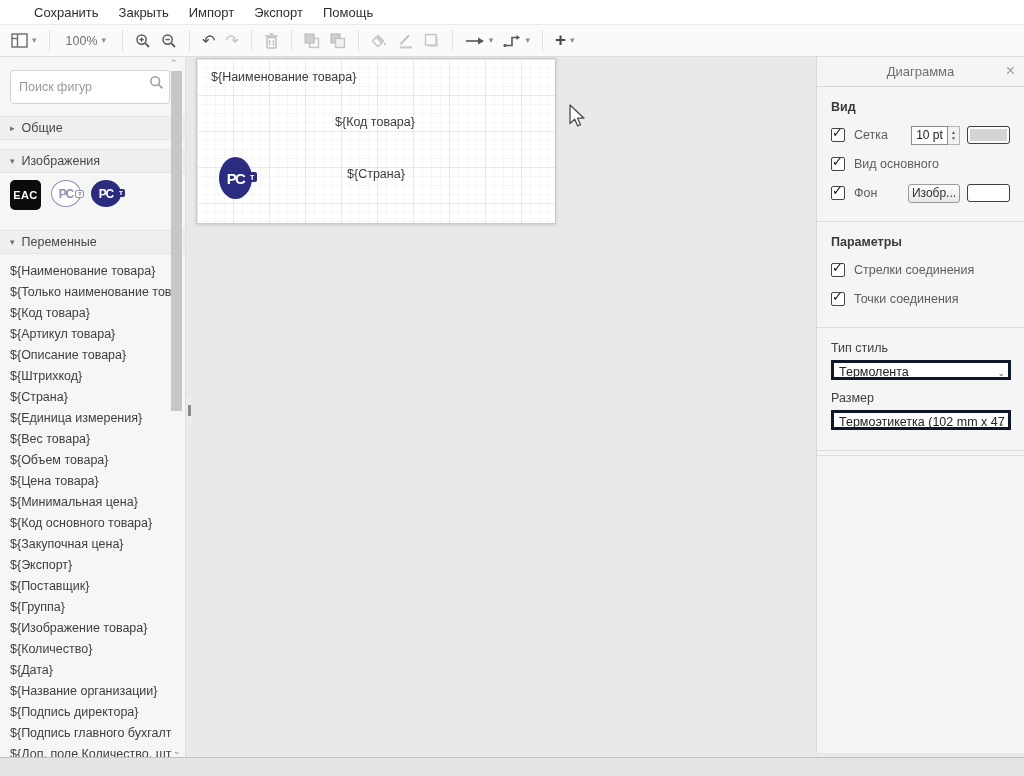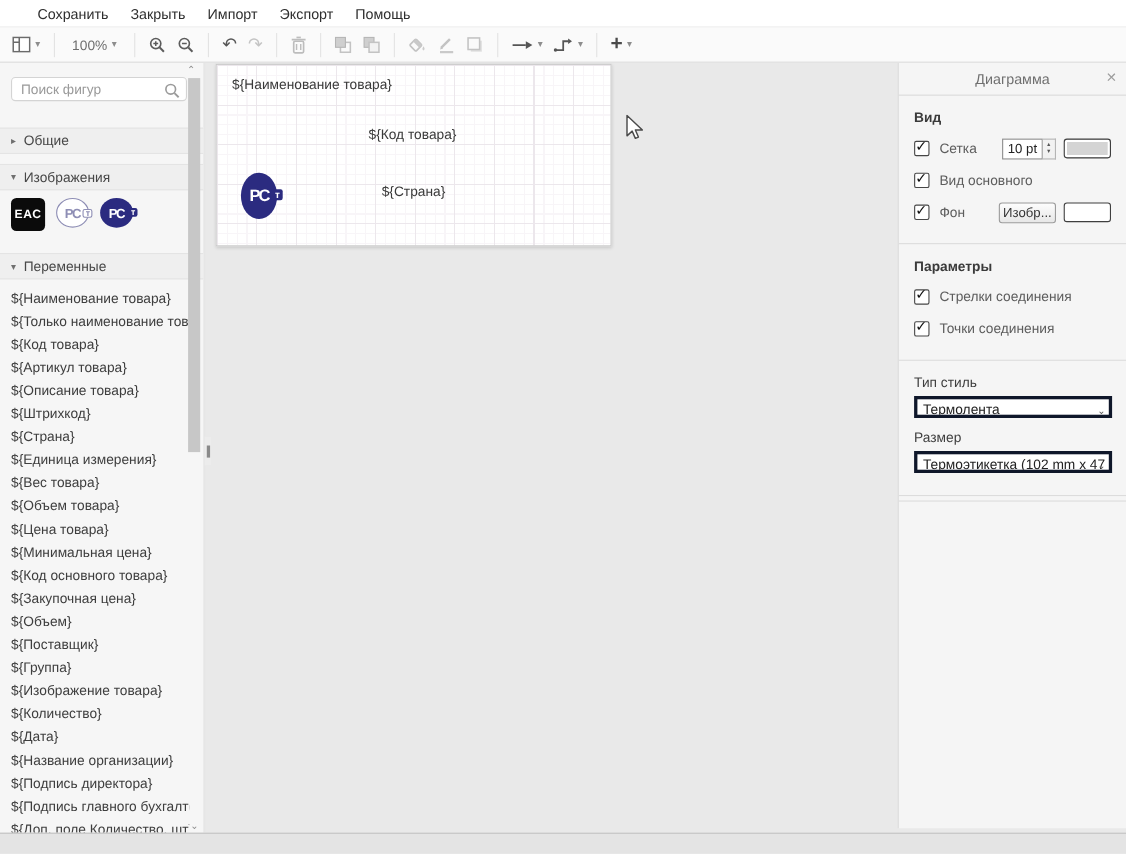--- a/index.html
+++ b/index.html
@@ -19,21 +19,21 @@
   .caret { font-size:9px; color:#8d8d8d; line-height:1; }
   .zoom-label { font-size:12.5px; color:#6e6e6e; }
   .uarr { font-size:16px; line-height:1; }
   .uarr.on { color:#565656; } .uarr.off { color:#c4c4c4; }
   .plus-glyph { font-size:19px; font-weight:bold; color:#4a4a4a; line-height:1; margin-top:-2px; }
 
   
   .sidebar { position:absolute; left:0; top:57px; width:186px; height:700px; background:#f6f6f6;
              border-right:1px solid #dfdfdf; overflow:hidden; z-index:4; }
   .search-wrap { position:relative; margin:13px 15px 0 10px; height:26px; }
-  .search-input { width:100%; height:22px; border:1px solid #d4d4d4; border-radius:4px; background:#fff;
+  .search-input { width:100%; height:34px; border:1px solid #d4d4d4; border-radius:4px; background:#fff;
                   font-family:"Liberation Sans",sans-serif; font-size:12.5px; color:#0f172a; padding:0 24px 0 8px; outline:none; }
   .search-input::placeholder { color:#9a9a9a; }
   .search-ic { position:absolute; right:6px; top:5px; }
   .sec-header { padding:4px 10px; display:flex; align-items:center; gap:7px; background:#efefef;
                 border-top:1px solid #e4e4e4; border-bottom:1px solid #e4e4e4; }
   .sec-header .tri { font-size:9px; color:#6f6f6f; }
   .sec-header .sec-label { font-size:12.5px; color:#474747; }
   .sh-general { margin-top:20px; }
   .sh-images { margin-top:9px; }
   .sh-vars { margin-top:13px; }
@@ -288,21 +288,21 @@
       <div class="var-item">${Описание товара}</div>
       <div class="var-item">${Штрихкод}</div>
       <div class="var-item">${Страна}</div>
       <div class="var-item">${Единица измерения}</div>
       <div class="var-item">${Вес товара}</div>
       <div class="var-item">${Объем товара}</div>
       <div class="var-item">${Цена товара}</div>
       <div class="var-item">${Минимальная цена}</div>
       <div class="var-item">${Код основного товара}</div>
       <div class="var-item">${Закупочная цена}</div>
-      <div class="var-item">${Объем}</div>
+      <div class="var-item">${Экспорт}</div>
       <div class="var-item">${Поставщик}</div>
       <div class="var-item">${Группа}</div>
       <div class="var-item">${Изображение товара}</div>
       <div class="var-item">${Количество}</div>
       <div class="var-item">${Дата}</div>
       <div class="var-item">${Название организации}</div>
       <div class="var-item">${Подпись директора}</div>
       <div class="var-item">${Подпись главного бухгалтера}</div>
       <div class="var-item">${Доп. поле Количество, шт}</div>
     </div>

